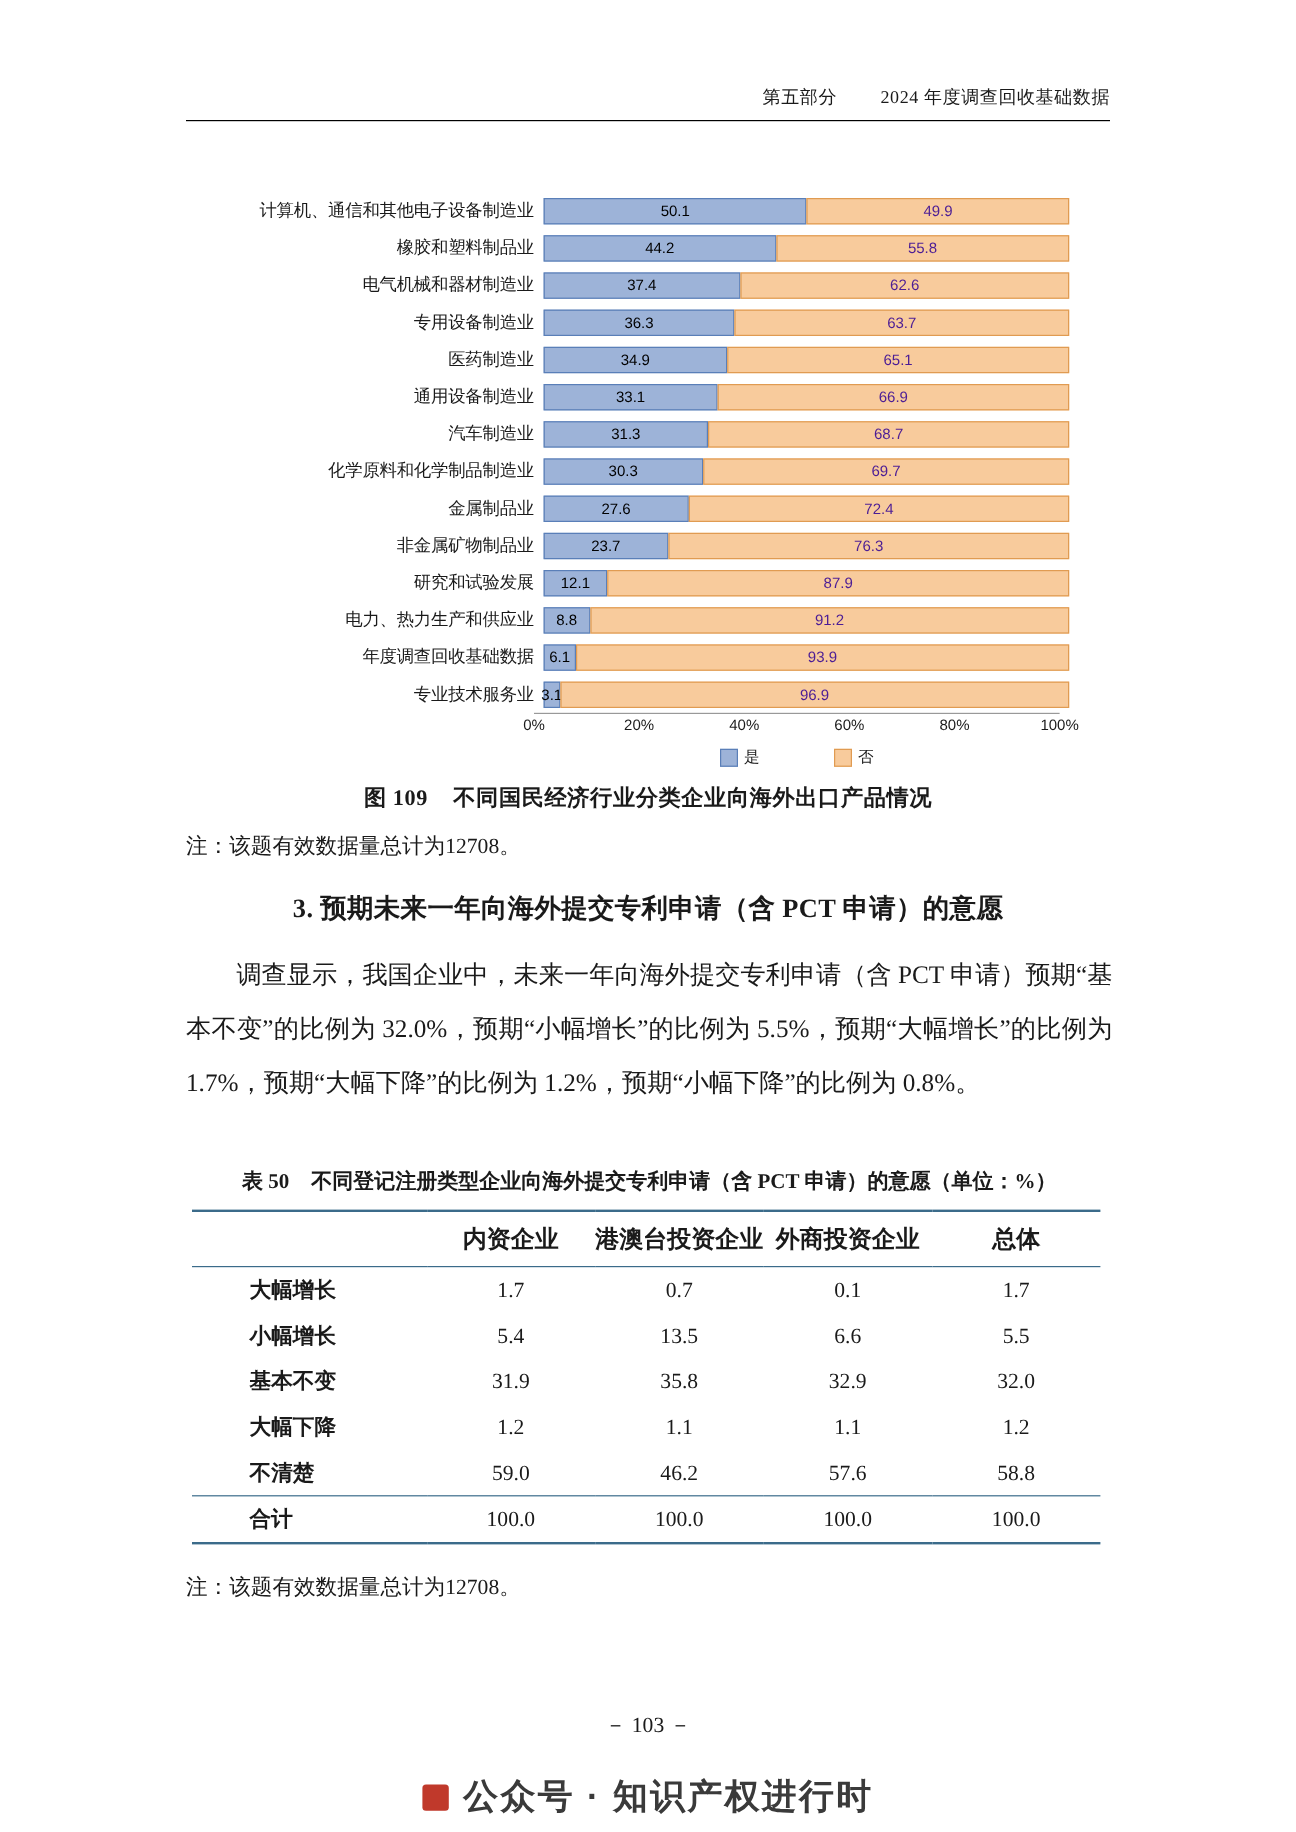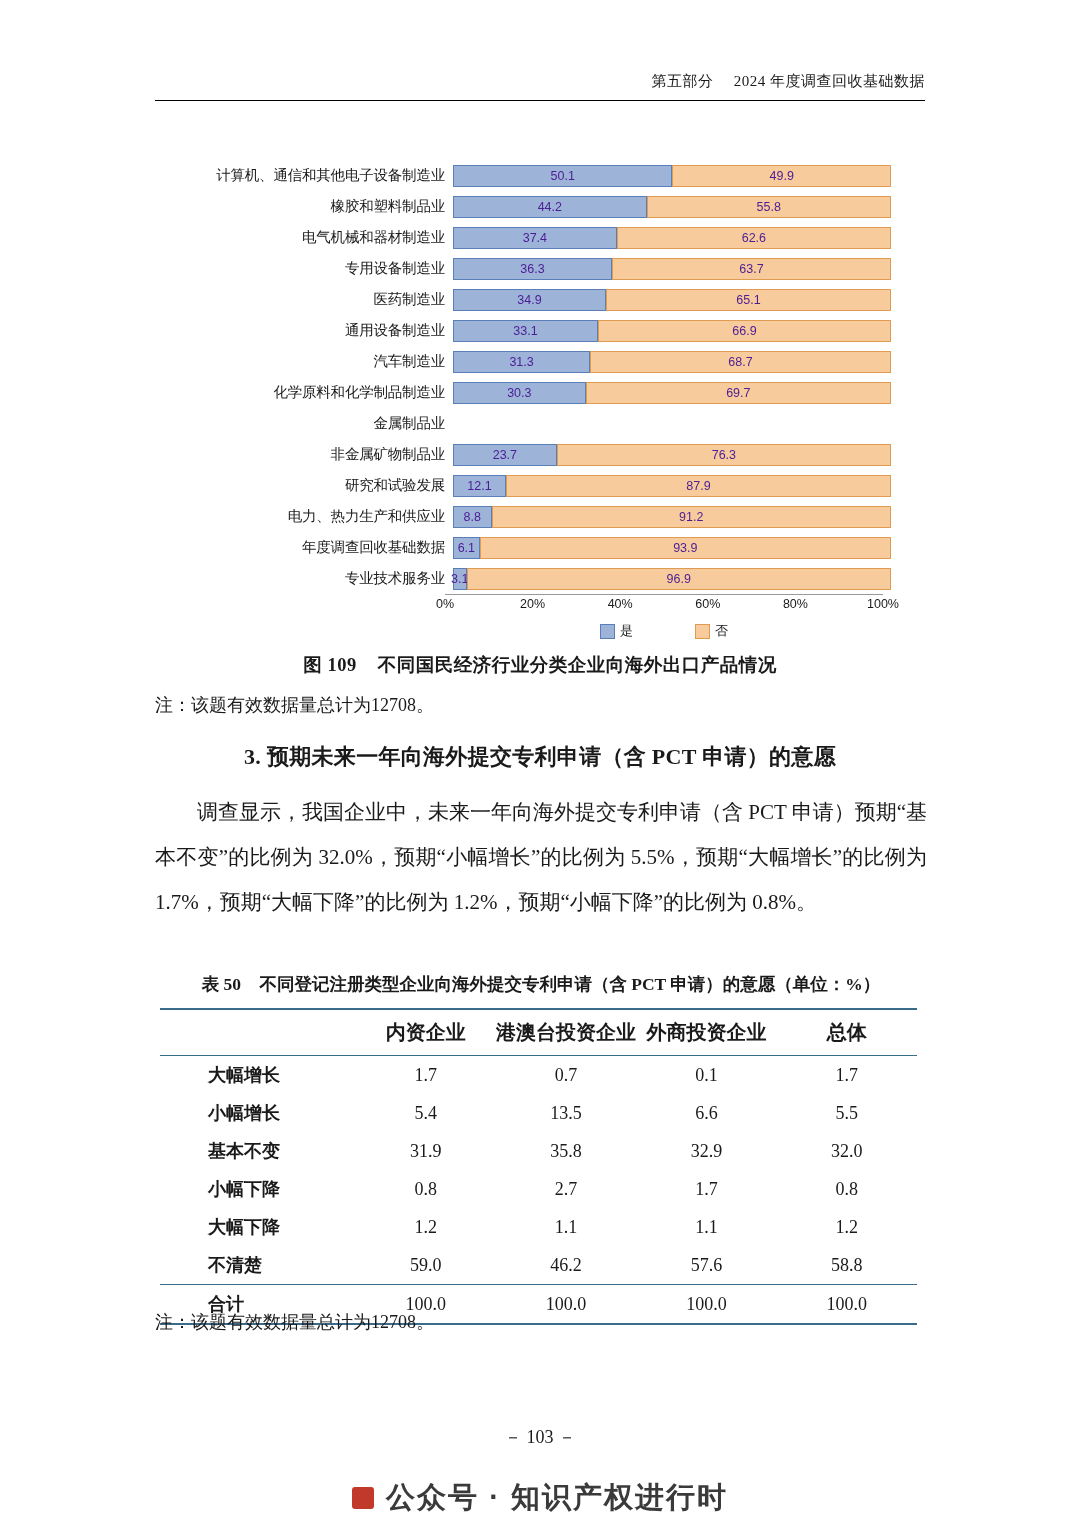--- a/index.html
+++ b/index.html
@@ -33,21 +33,21 @@
     font-family: "Liberation Serif", serif;
   }
   .header-rule {
     position: absolute;
     top: 100px;
     left: 155px;
     width: 770px;
     height: 1px;
     background: #000;
   }
-  .header-part { margin-right: 16px; }
+  .header-part { margin-right: 32px; }
 
   
   .chart-wrap {
     position: absolute;
     top: 150px;
     left: 155px;
     width: 770px;
     height: 480px;
   }
   .chart-rows {
@@ -80,21 +80,21 @@
   }
   .seg-yes {
     background: #9db3d8;
     border: 1px solid #5a7fb8;
     box-sizing: border-box;
     display: flex;
     align-items: center;
     justify-content: center;
     font-size: 12.5px;
     font-family: "Liberation Sans", sans-serif;
-    color: #4c1d95;
+    color: #000000;
     overflow: visible;
     white-space: nowrap;
   }
   .seg-no {
     background: #f8cb9c;
     border: 1px solid #e09b52;
     box-sizing: border-box;
     display: flex;
     align-items: center;
     justify-content: center;
@@ -340,20 +340,24 @@
         </div>
         <div class="chart-row">
           <div class="row-label">化学原料和化学制品制造业</div>
           <div class="bar-area">
             <div class="seg-yes" style="width: 30.3%;">30.3</div>
             <div class="seg-no" style="width: 69.7%; text-align: center;">69.7</div>
           </div>
         </div>
         <div class="chart-row">
           <div class="row-label">金属制品业</div>
+          <div class="bar-area">
+            <div class="seg-yes" style="width: 27.6%;">27.6</div>
+            <div class="seg-no" style="width: 72.4%;">72.4</div>
+          </div>
         </div>
         <div class="chart-row">
           <div class="row-label">非金属矿物制品业</div>
           <div class="bar-area">
             <div class="seg-yes" style="width: 23.7%;">23.7</div>
             <div class="seg-no" style="width: 76.3%;">76.3</div>
           </div>
         </div>
         <div class="chart-row">
           <div class="row-label">研究和试验发展</div>
@@ -449,27 +453,20 @@
           <td>5.5</td>
         </tr>
         <tr>
           <td class="rowhead">基本不变</td>
           <td>31.9</td>
           <td>35.8</td>
           <td>32.9</td>
           <td>32.0</td>
         </tr>
         <tr>
-          <td class="rowhead">小幅下降</td>
-          <td>0.8</td>
-          <td>2.7</td>
-          <td>1.7</td>
-          <td>0.8</td>
-        </tr>
-        <tr>
           <td class="rowhead">大幅下降</td>
           <td>1.2</td>
           <td>1.1</td>
           <td>1.1</td>
           <td>1.2</td>
         </tr>
         <tr>
           <td class="rowhead">不清楚</td>
           <td>59.0</td>
           <td>46.2</td>

